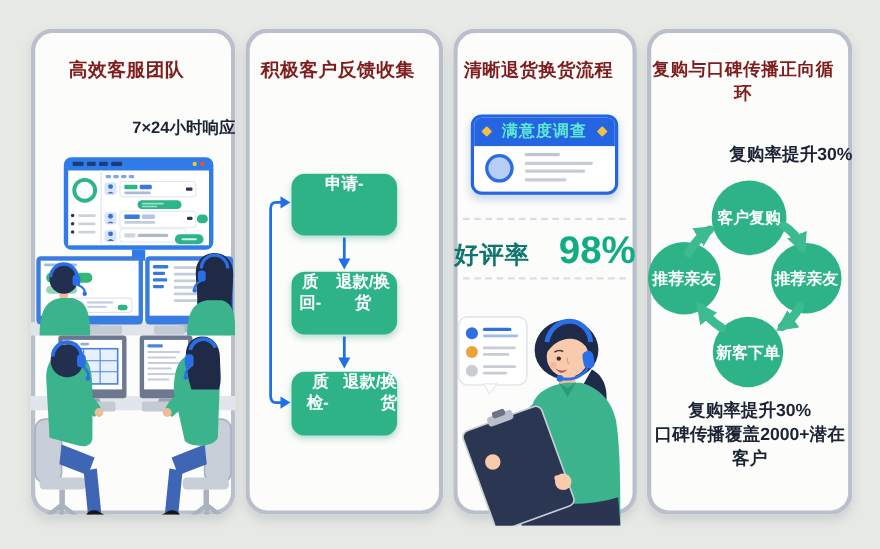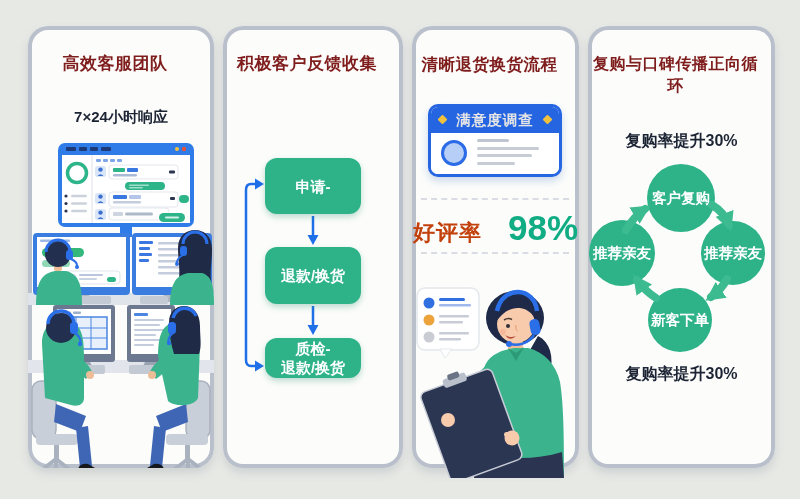--- a/index.html
+++ b/index.html
@@ -3,42 +3,42 @@
 <meta charset="utf-8">
 <style>
   html,body{margin:0;padding:0;background:#e7e9e5;}
   .canvas{position:relative;width:800px;height:499px;background:#e7e9e5;overflow:hidden;
           font-family:"Liberation Sans",sans-serif;color:#1c2434;}
   .panel{position:absolute;top:26px;height:442px;background:#fcfdfb;border-radius:20px;
          box-shadow: inset 0 0 0 4px #b9c0cb, 0 5px 9px rgba(150,158,170,.30);}
   .clip{overflow:hidden;}
   .p-title{position:absolute;top:27px;left:0;right:12px;height:22px;line-height:22px;
            text-align:center;font-size:17px;font-weight:800;color:#7f1d1d;letter-spacing:.5px;}
-  .p-sub{position:absolute;left:0;right:0;text-align:center;font-weight:800;color:#1c2434;}
+  .p-sub{position:absolute;left:0;right:0;text-align:right;font-weight:800;color:#1c2434;}
   svg{position:absolute;left:0;top:0;display:block;}
   
   .flow-box{position:absolute;left:42px;width:96px;background:#2eb389;border-radius:12px;
             color:#fff;font-weight:800;font-size:15px;line-height:19px;text-align:center;
-            display:flex;flex-direction:column;justify-content:center;
+            display:flex;justify-content:center;
             box-shadow:0 3px 6px rgba(40,140,110,.30);}
   
   .survey-card{position:absolute;left:16px;top:78px;width:134px;height:73px;background:#fff;
                border:3px solid #2565e2;border-radius:10px;overflow:hidden;box-sizing:border-box;
                box-shadow:0 4px 8px rgba(90,130,200,.30);}
-  .survey-head{position:relative;height:26px;background:#2565e2;color:#e5e5e5;font-size:14.5px;
+  .survey-head{position:relative;height:26px;background:#2565e2;color:#5eead4;font-size:14.5px;
                font-weight:800;text-align:center;line-height:26px;letter-spacing:1px;}
   .spark{position:absolute;top:9px;width:7px;height:7px;background:#f2c23e;transform:rotate(45deg);border-radius:1px;}
   .spark.l{left:8px;} .spark.r{right:8px;}
   .survey-body{position:relative;height:41px;background:#fff;}
   .survey-avatar{position:absolute;left:10px;top:7px;width:26px;height:26px;border-radius:50%;
                  background:#b7cef7;border:3px solid #2b6be8;box-sizing:border-box;}
   .s-line{position:absolute;left:46px;height:3px;border-radius:2px;background:#c7ccd5;}
   .dash-sep{position:absolute;left:9px;width:148px;border-top:2px dashed #d9dde3;}
   .rating{position:absolute;left:0;right:0;top:181px;height:42px;display:flex;align-items:baseline;justify-content:center;}
-  .rating-label{font-size:22px;font-weight:800;color:#c2410c;letter-spacing:1px;line-height:42px;}
+  .rating-label{font-size:22px;font-weight:800;color:#0f766e;letter-spacing:1px;line-height:42px;}
   .rating-value{font-size:35px;font-weight:800;color:#10ac83;margin-left:26px;line-height:42px;}
   .p4-footer{position:absolute;left:0;right:0;top:337px;text-align:center;font-size:16px;
              font-weight:800;line-height:22px;color:#1c2434;}
 </style>
 </head>
 <body>
 
 <div class="canvas">
 
   <div class="panel clip" style="left:28px;width:186px;">
@@ -241,23 +241,24 @@
         <polygon points="84.5,299 95.5,299 90,309"></polygon>
         <polygon points="32,152.5 32,163.5 41,158"></polygon>
         <polygon points="32,334.5 32,345.5 41,340"></polygon>
       </g>
     </svg>
 
     <div class="flow-box" style="top:132px;height:56px;">
       <div>申请-</div>
     </div>
     <div class="flow-box" style="top:221px;height:57px;">
+      <div>质回-</div>
       <div>退款/换货</div>
     </div>
-    <div class="flow-box" style="top:312px;height:40px;">
+    <div class="flow-box" style="top:312px;height:58px;text-align:right;">
       <div>质检-</div>
       <div>退款/换货</div>
     </div>
   </div>
 
   <div class="panel" style="left:412px;width:167px;">
     <div class="p-title" style="font-size:16.5px;">清晰退货换货流程</div>
 
     <div class="survey-card">
       <div class="survey-head">
@@ -357,16 +358,17 @@
       <g stroke="#3cba90" stroke-width="8" fill="none" stroke-linecap="round">
         <path d="M38 204 Q46 190 57 183" marker-end="url(#ah)"></path>
         <path d="M124 179 Q136 186 141 199" marker-end="url(#ah)"></path>
         <path d="M139 253 Q133 264 123 271" marker-end="url(#ah)"></path>
         <path d="M68 272 Q57 265 49 254" marker-end="url(#ah)"></path>
       </g>
     </svg>
 
     <div class="p4-footer">
       <div>复购率提升30%</div>
+      <div>口碑传播覆盖2000+潜在客户</div>
     </div>
   </div>
 
 </div>
 
 </body></html>

